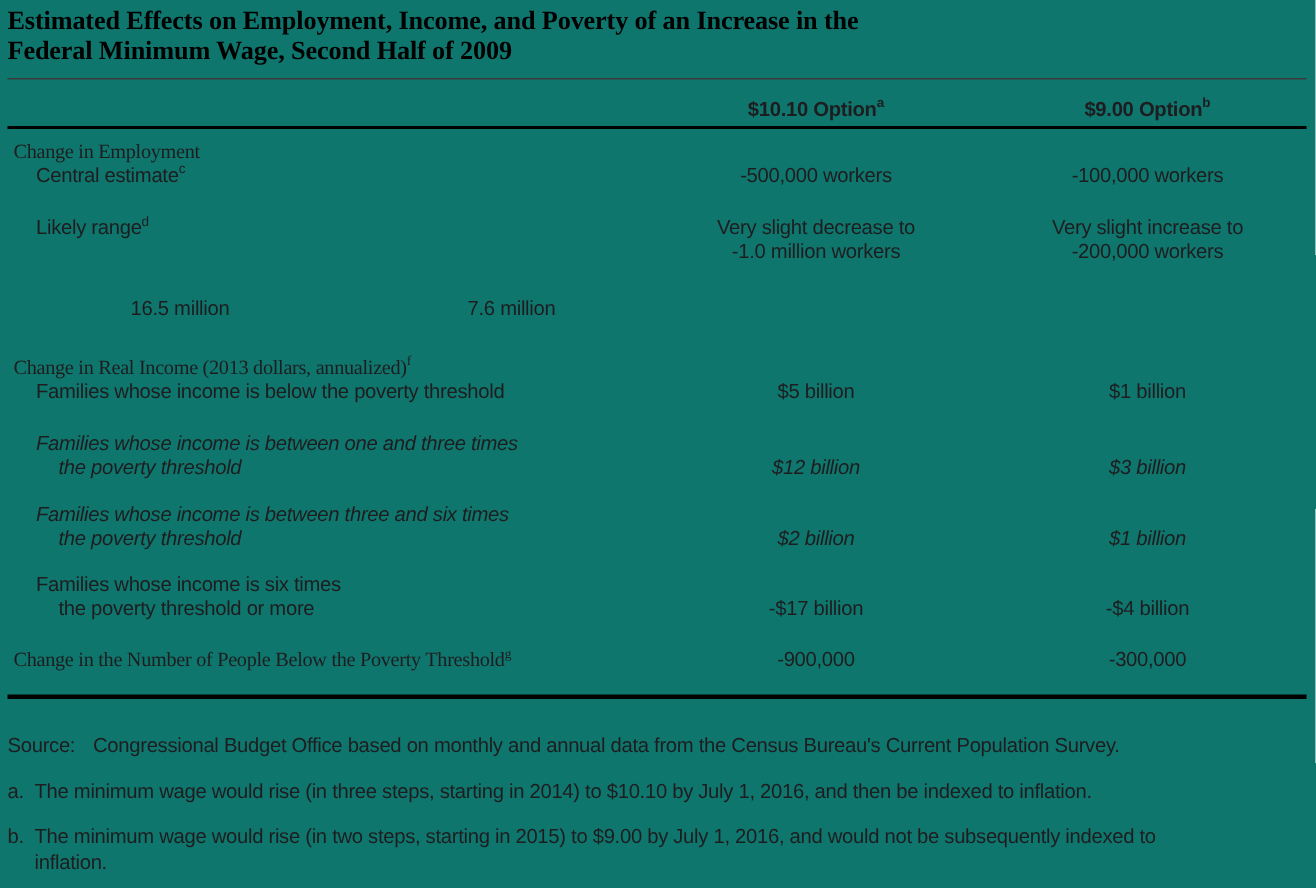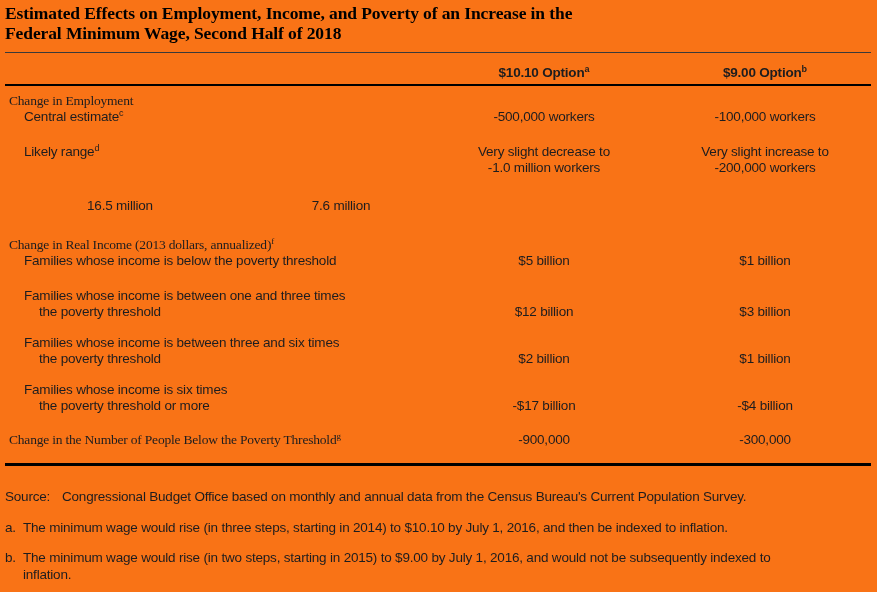--- a/index.html
+++ b/index.html
@@ -1,18 +1,18 @@
 <!DOCTYPE html>
 <html><head>
 <meta charset="utf-8">
 <style>
   html,body{margin:0;padding:0;background:#ffffff;}
   .page{
     position:relative;width:877px;height:592px;box-sizing:border-box;
-    padding:3px 6px 0 5px;background:#f97316;overflow:hidden;
+    padding:3px 6px 0 5px;background:#0f766e;overflow:hidden;
     font-family:"Liberation Sans",sans-serif;color:#1d1d1f;
   }
   
   .title{
     font-family:"Liberation Serif",serif;font-weight:bold;color:#000;
     font-size:17.5px;line-height:20px;letter-spacing:-0.1px;
   }
   
   .rule{background:#000;border:0;}
   .rule-thin{height:1px;margin-top:9px;background:#3a3a3a;}
@@ -25,40 +25,40 @@
   .cl{flex:1;min-width:0;}
   .cv{width:230px;text-align:center;flex:0 0 auto;}
   .cv.c2{width:212px;}
   .body{padding-top:7px;}
   .row{display:flex;align-items:flex-end;}
   .row.top{align-items:flex-start;}
   .l0{margin-left:4px;font-family:Liberation Serif, serif;}
   .l1{margin-left:19px;}
   .l2{margin-left:34px;}
   sup{font-size:9px;line-height:0;vertical-align:super;letter-spacing:0;}
-  .mb15{margin-bottom:15px;}
+  .mb15{margin-bottom:15px;font-style:italic;}
   .mb18{margin-bottom:18px;justify-content:space-between;}
   .mb19{margin-bottom:19px;}
   .mb22{margin-bottom:22px;}
   .mb23{margin-bottom:23px;}
   
   .notes{font-size:13.5px;line-height:16.5px;letter-spacing:-0.2px;}
   .note{position:relative;}
   .note .nl{position:absolute;left:0;top:0;}
   .note.source{margin-top:23px;padding-left:57px;}
   .note.fn{margin-top:14px;padding-left:18px;}
 </style>
 </head>
 <body>
 
 <div class="page">
 
   <div class="title">
     <div>Estimated Effects on Employment, Income, and Poverty of an Increase in the</div>
-    <div>Federal Minimum Wage, Second Half of 2018</div>
+    <div>Federal Minimum Wage, Second Half of 2009</div>
   </div>
 
   <div class="rule rule-thin"></div>
 
   <div class="tbl">
     <div class="hdr-row">
       <div class="cl"></div>
       <div class="cv hdr"><span>$10.10 Option</span><sup>a</sup></div>
       <div class="cv c2 hdr"><span>$9.00 Option</span><sup>b</sup></div>
     </div>

